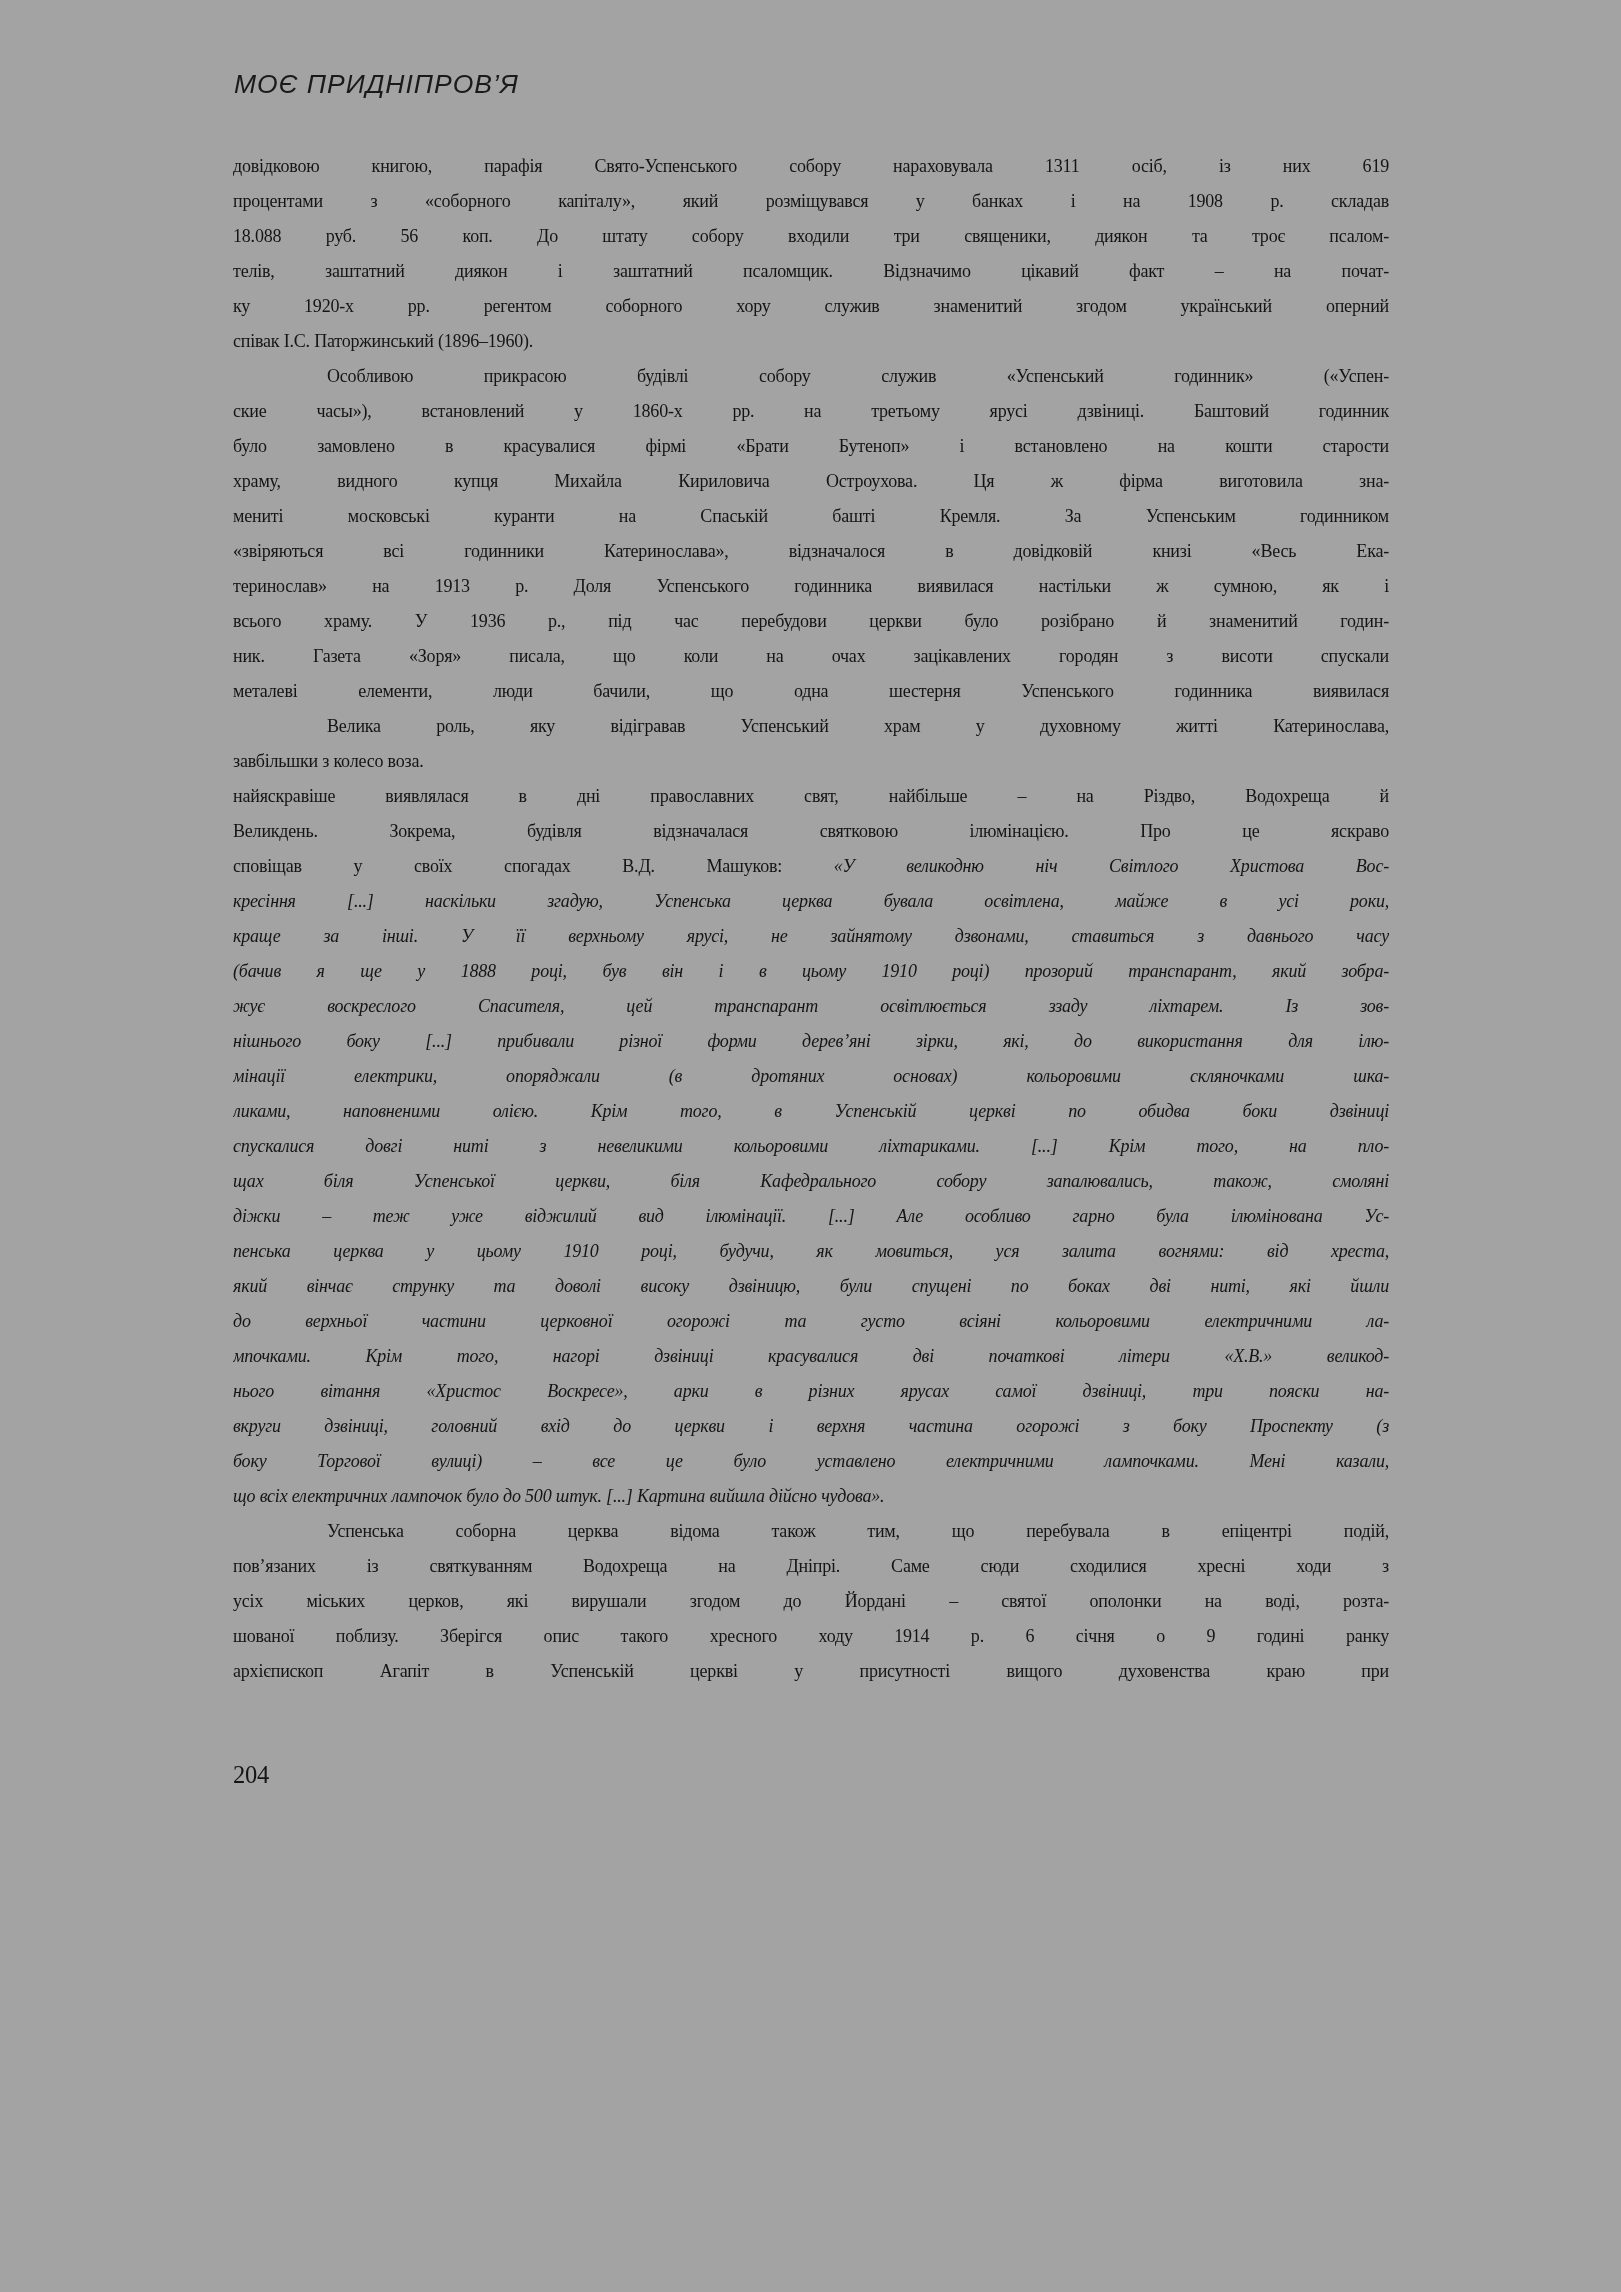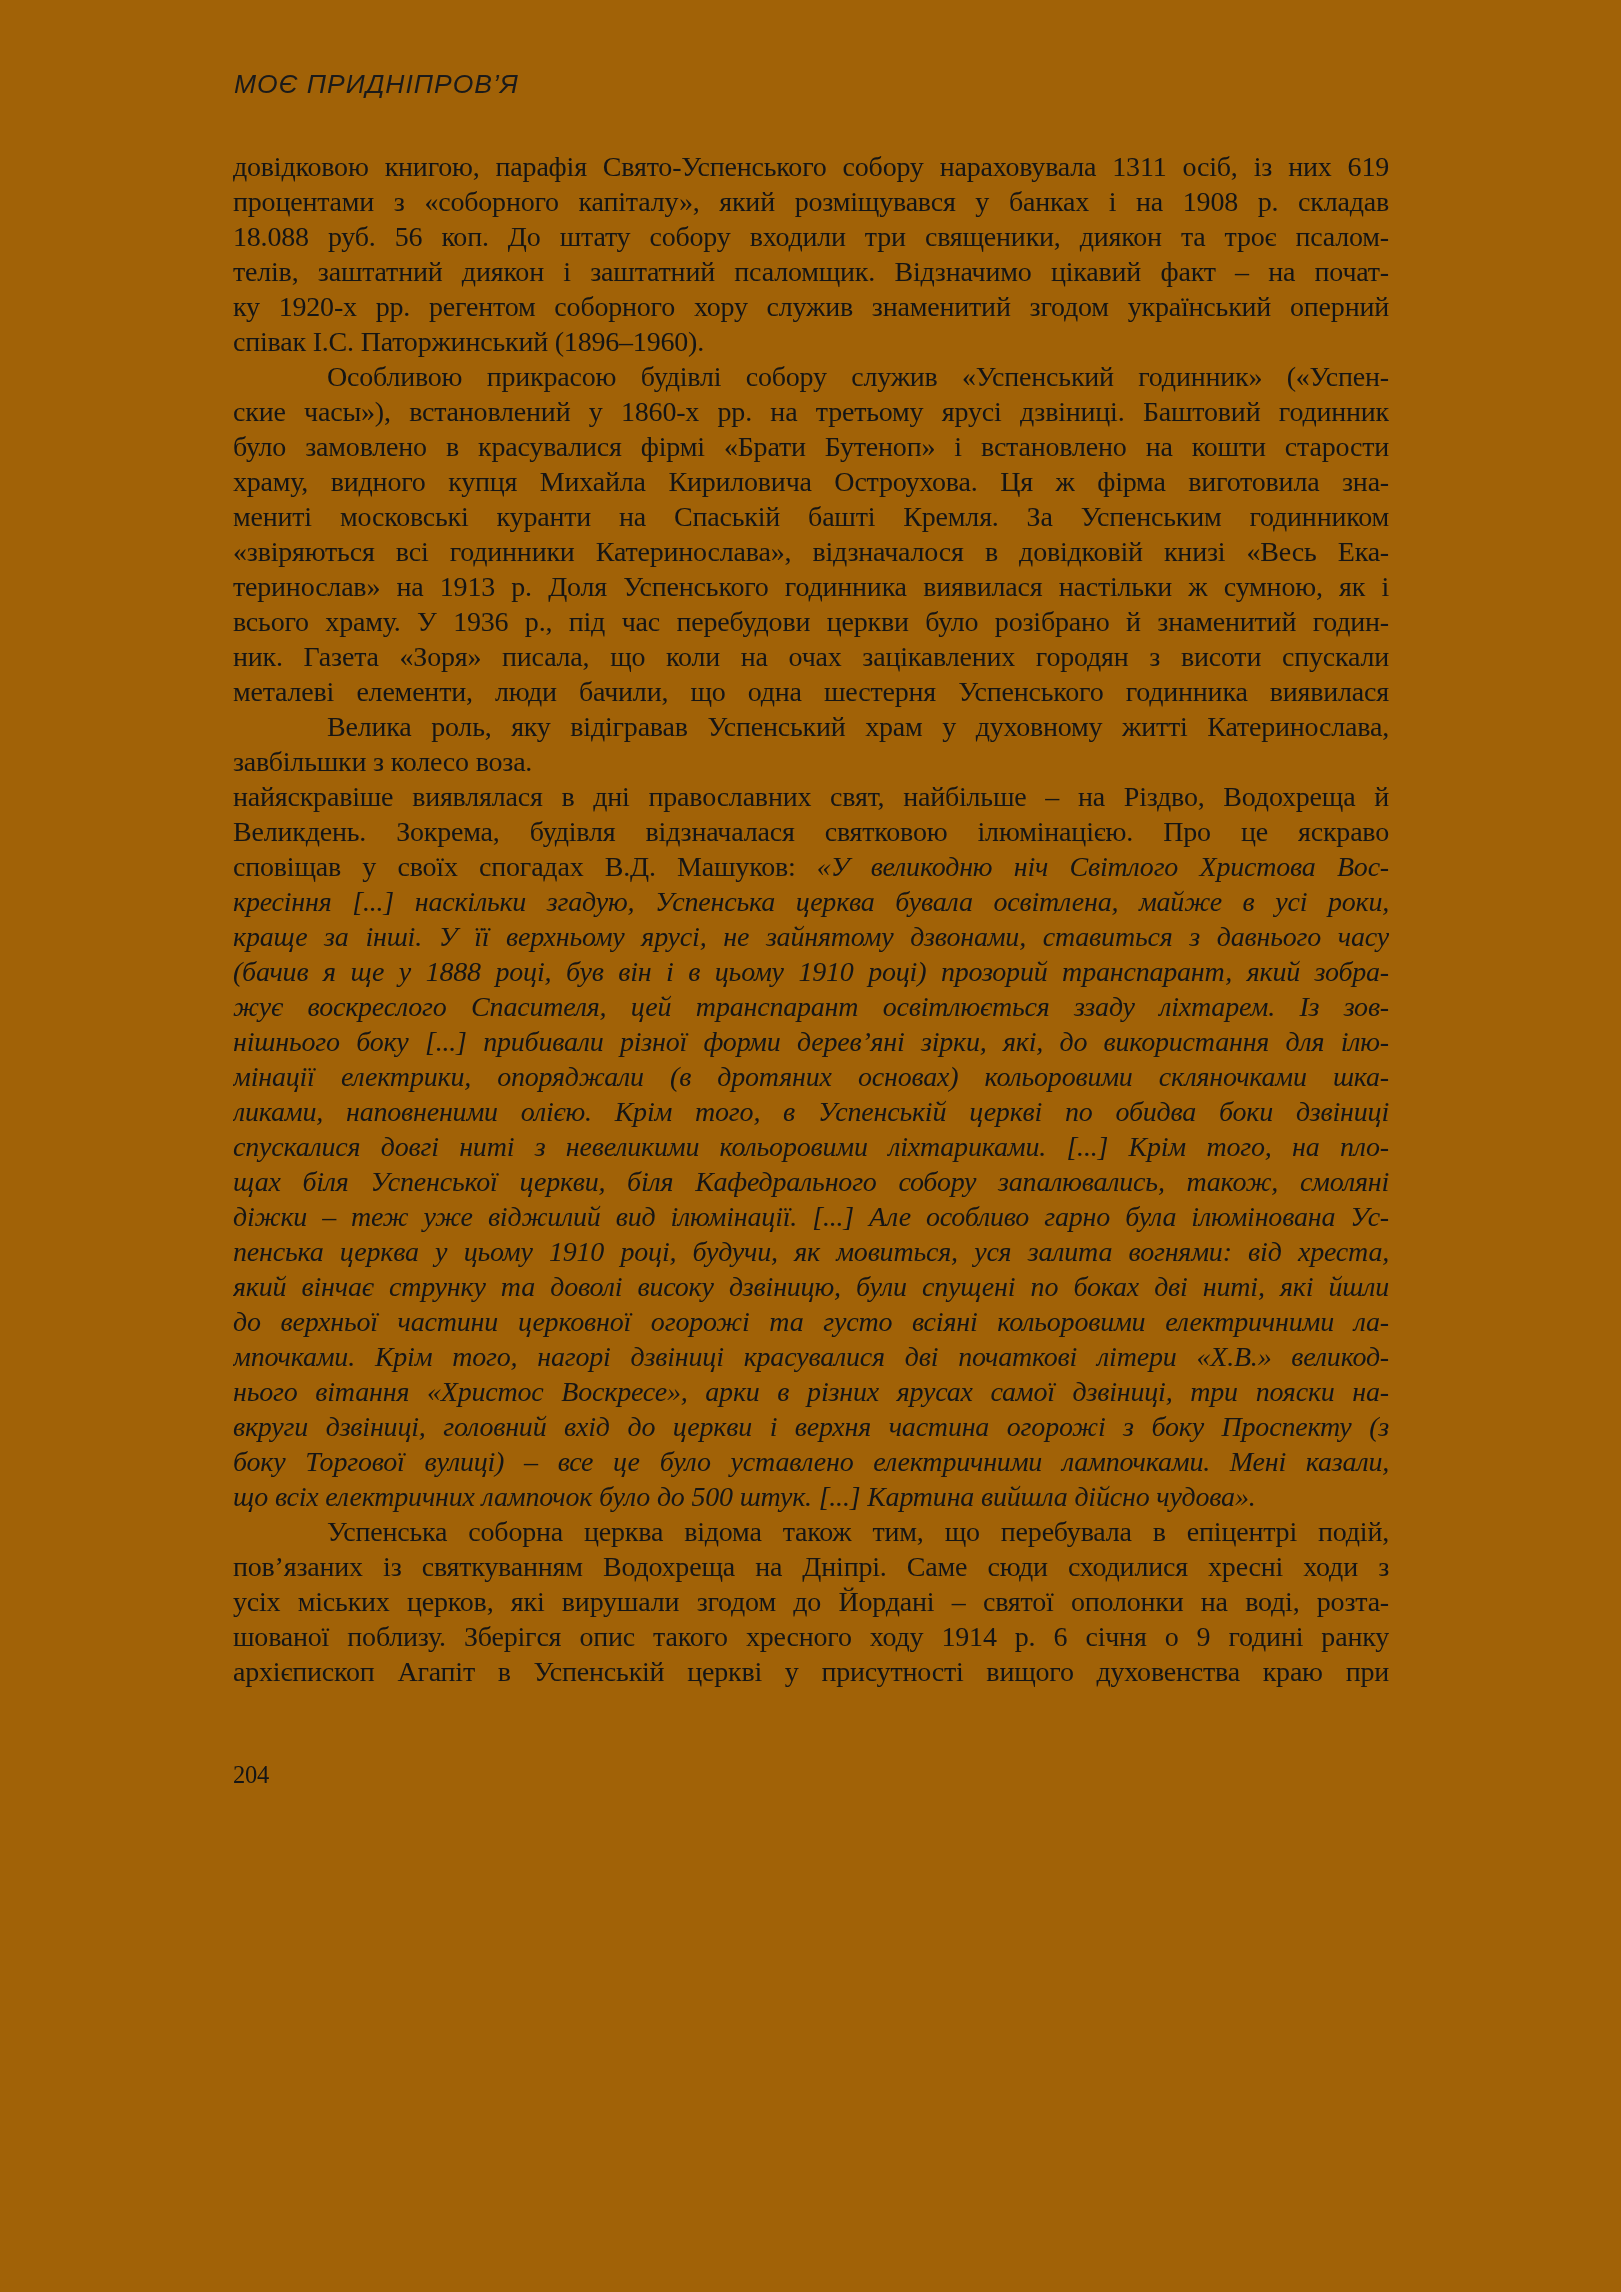--- a/index.html
+++ b/index.html
@@ -1,20 +1,20 @@
 <!DOCTYPE html>
 <html><head>
 <meta charset="utf-8">
 <style>
   html, body { margin: 0; padding: 0; background: #e8e8e8; }
   .page {
     position: relative;
     width: 1621px;
     height: 2293px;
-    background: #a16207;
+    background: #a3a3a3;
     font-family: "Liberation Serif", serif;
     color: #151515;
     overflow: hidden;
     margin: 0 auto;
   }
   .running-header {
     position: absolute;
     left: 234px;
     top: 69px;
     font-family: "Liberation Sans", sans-serif;
@@ -22,21 +22,21 @@
     font-size: 26.5px;
     letter-spacing: 1px;
     color: #1a1a1a;
     white-space: nowrap;
   }
   .text-block {
     position: absolute;
     left: 233px;
     top: 149px;
     width: 1156px;
-    font-size: 28px;
+    font-size: 18px;
     line-height: 35px;
     letter-spacing: -0.2px;
   }
   .line {
     height: 35px;
     overflow: hidden;
     text-align: justify;
     text-align-last: justify;
   }
   .line.lastline { text-align-last: left; }

